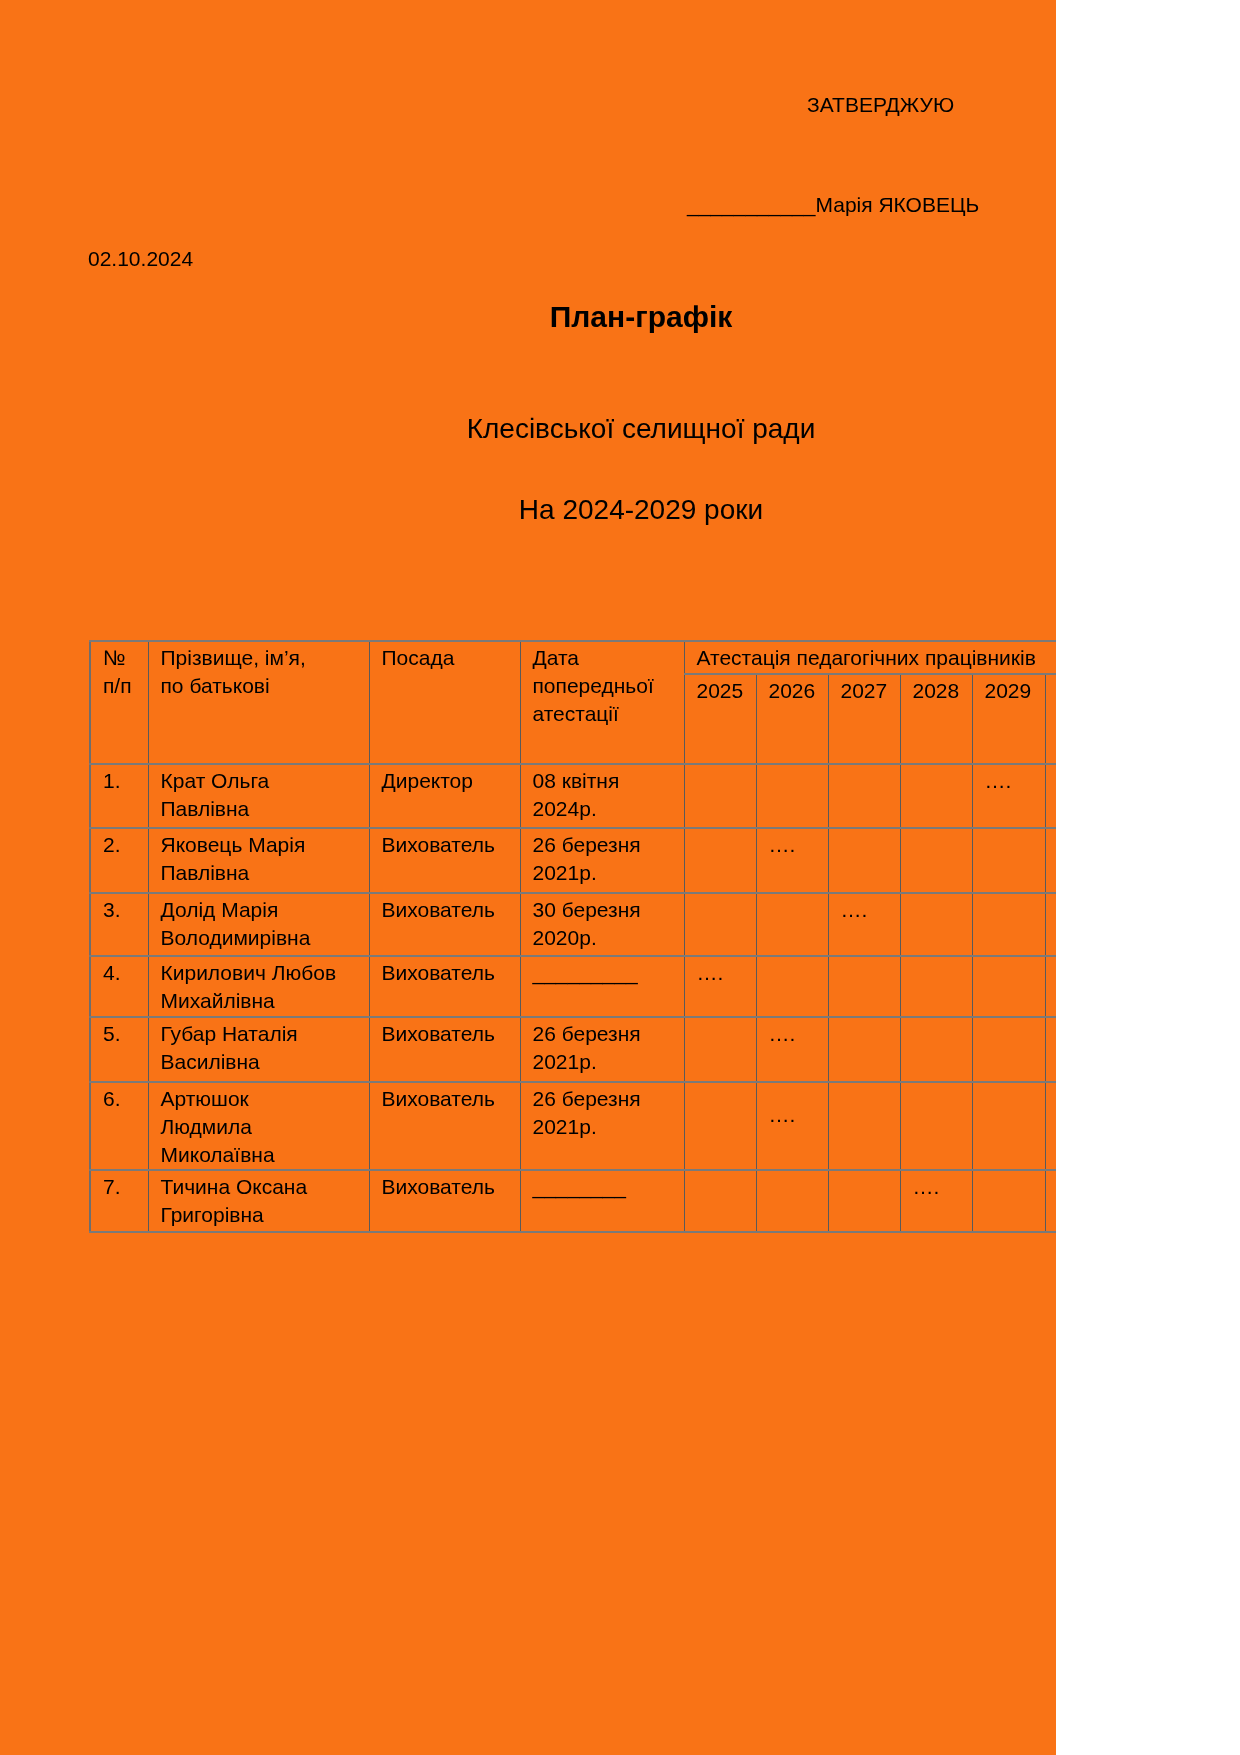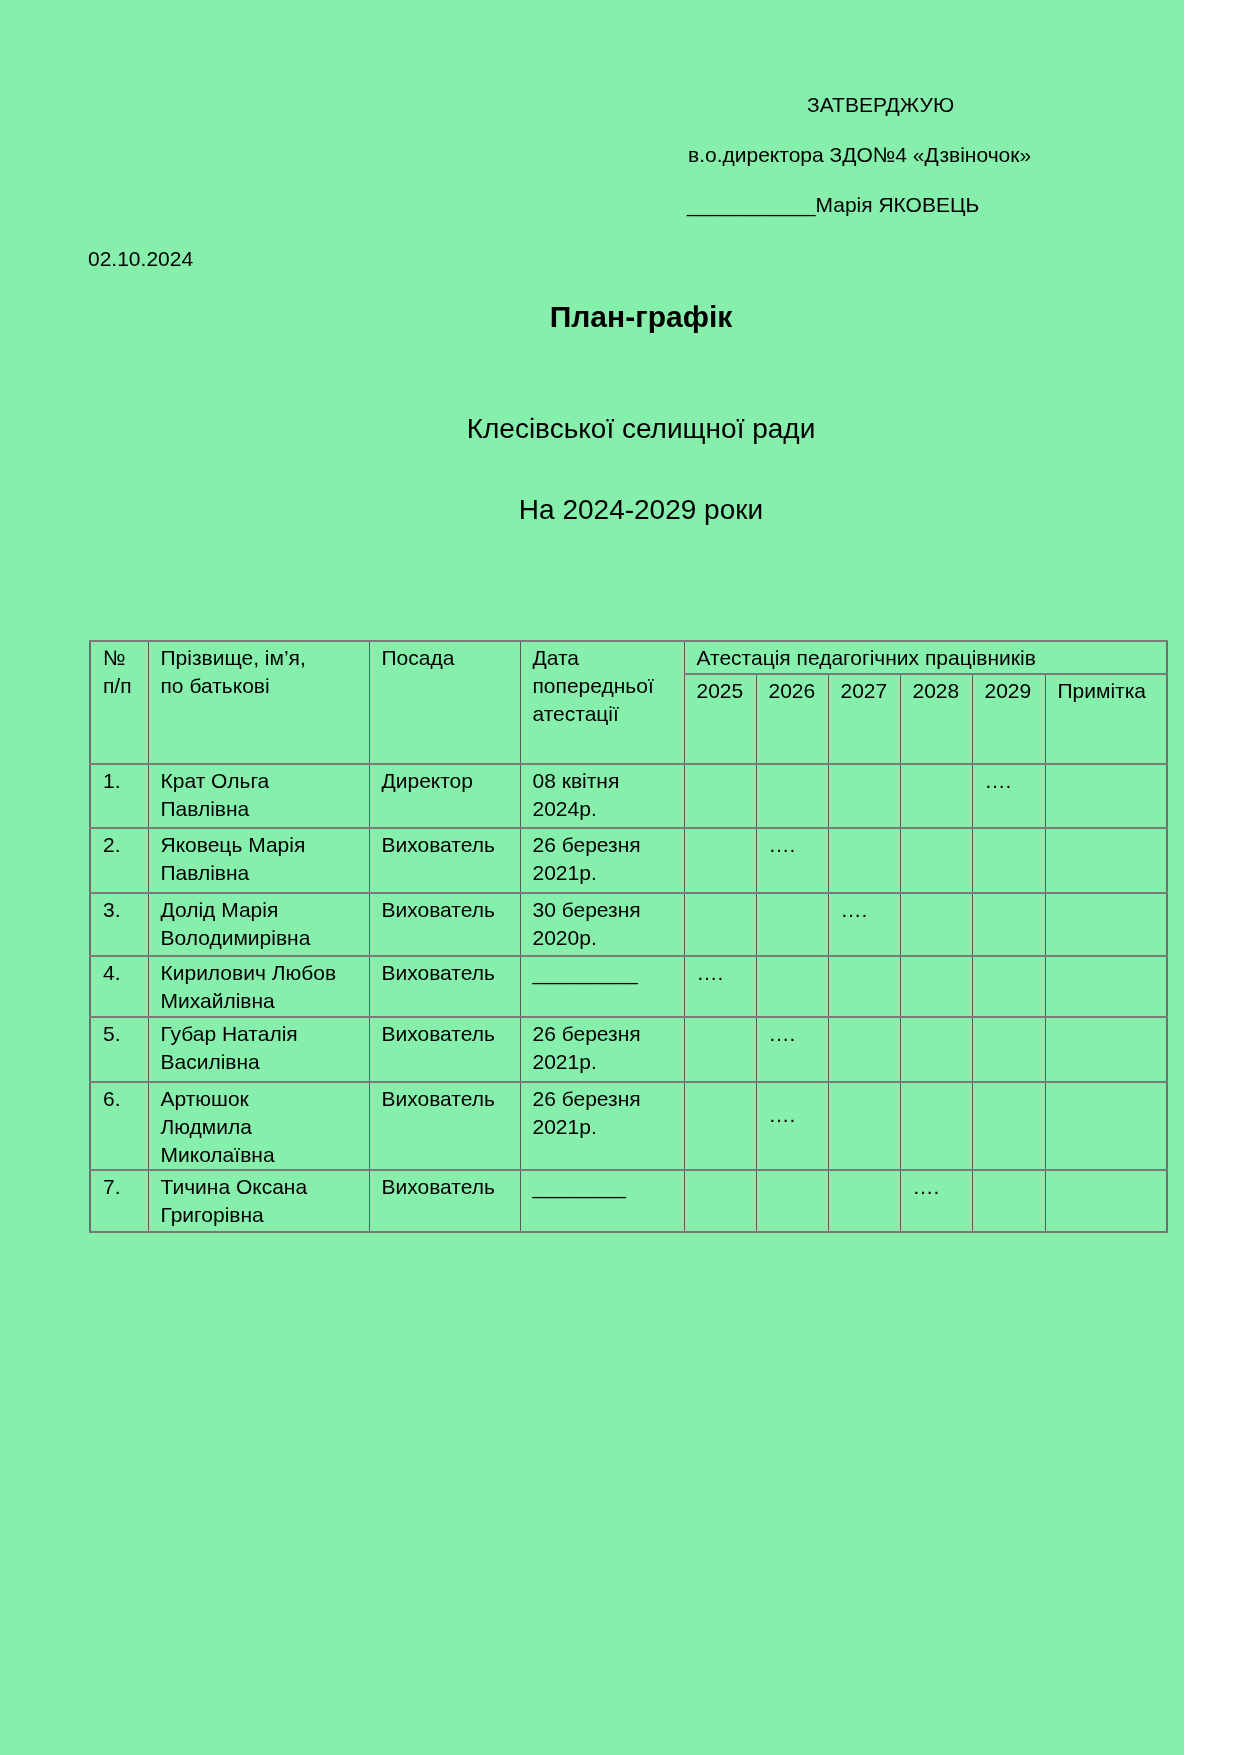--- a/index.html
+++ b/index.html
@@ -1,19 +1,19 @@
 <!DOCTYPE html>
 <html><head>
 <meta charset="utf-8">
 <style>
   html,body{margin:0;padding:0;background:#ffffff;}
   .page{
     position:relative;
-    width:1184px;height:1755px;
-    background:#86efac;
+    width:1056px;height:1755px;
+    background:#f97316;
     font-family:"Liberation Sans", sans-serif;
     color:#000000;
     overflow:hidden;
   }
   .abs{position:absolute;white-space:pre;}
   .t21{font-size:21px;line-height:26px;}
   .centered{left:0;width:1240px;text-align:center;white-space:pre;padding-left:21px;}
   .title-main{font-size:30px;font-weight:bold;}
   .subtitle{font-size:28px;font-weight:normal;}
 
@@ -52,21 +52,20 @@
     white-space:pre;
   }
   .c-note{padding-left:8px;}
 </style>
 </head>
 <body>
 
 <div class="page">
 
   <div class="abs t21" style="left:807px;top:92px;">ЗАТВЕРДЖУЮ</div>
-  <div class="abs t21" style="left:688px;top:142px;">в.о.директора ЗДО№4 «Дзвіночок»</div>
   <div class="abs t21" style="left:687px;top:192px;">___________Марія ЯКОВЕЦЬ</div>
   <div class="abs t21" style="left:88px;top:246px;">02.10.2024</div>
 
   <div class="abs centered title-main" style="top:300px;">План-графік</div>
   <div class="abs centered subtitle" style="top:413px;">Клесівської селищної ради</div>
   <div class="abs centered subtitle" style="top:494px;">На 2024-2029 роки</div>
 
   <table class="sched">
     <colgroup>
       <col style="width:58px">

